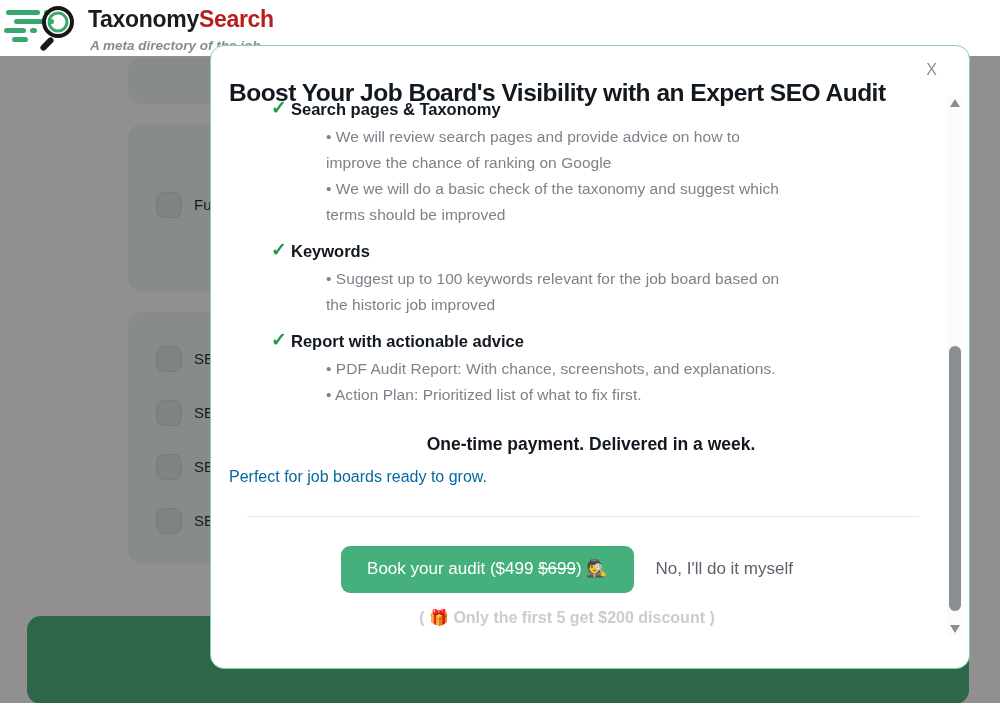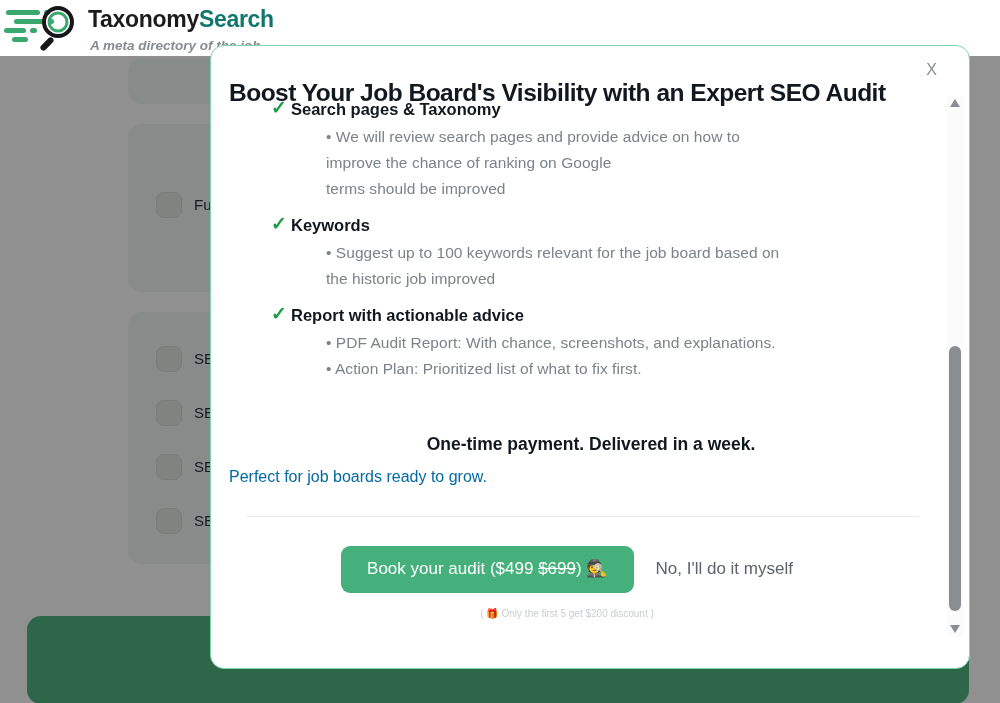--- a/index.html
+++ b/index.html
@@ -37,21 +37,21 @@
   .brand-title {
     position: absolute;
     left: 88px; top: 6px;
     font-size: 23px;
     font-weight: 700;
     letter-spacing: -0.3px;
     color: #1c1c1c;
     white-space: nowrap;
   }
   .brand-title .brand-b { color: #1c1c1c; }
-  .brand-title .brand-s { color: #0f766e; }
+  .brand-title .brand-s { color: #b91c1c; }
   .brand-tagline {
     position: absolute;
     left: 90px; top: 38px;
     font-size: 13.5px;
     font-style: italic;
     font-weight: 700;
     color: #868b92;
     white-space: nowrap;
   }
 
@@ -249,23 +249,24 @@
     color: #5c636b;
     cursor: pointer;
     white-space: nowrap;
   }
 
   .discount-note {
     position: absolute;
     left: 0; top: 562px;
     width: 712px;
     text-align: center;
-    font-size: 10px;
+    font-size: 16px;
     color: #c9ccd0;
     white-space: nowrap;
+    font-weight: bold;
   }
   .discount-note .gift { color: #f4a6a0; }
 
   
   .scrollbar {
     position: absolute;
     right: 6px; top: 50px;
     width: 16px;
     height: 540px;
     background: #fbfbfb;
@@ -359,20 +360,21 @@
     <div class="modal-scroll">
       <div class="scroll-inner">
 
         <div class="feature">
           <div class="feature-head">
             <span class="tick">✓</span>
             <span>Search pages &amp; Taxonomy</span>
           </div>
           <div class="feature-line">• We will review search pages and provide advice on how to</div>
           <div class="feature-line">improve the chance of ranking on Google</div>
+          <div class="feature-line">• We we will do a basic check of the taxonomy and suggest which</div>
           <div class="feature-line">terms should be improved</div>
         </div>
 
         <div class="feature" style="margin-top:12px;">
           <div class="feature-head">
             <span class="tick">✓</span>
             <span>Keywords</span>
           </div>
           <div class="feature-line">• Suggest up to 100 keywords relevant for the job board based on</div>
           <div class="feature-line">the historic job improved</div>

